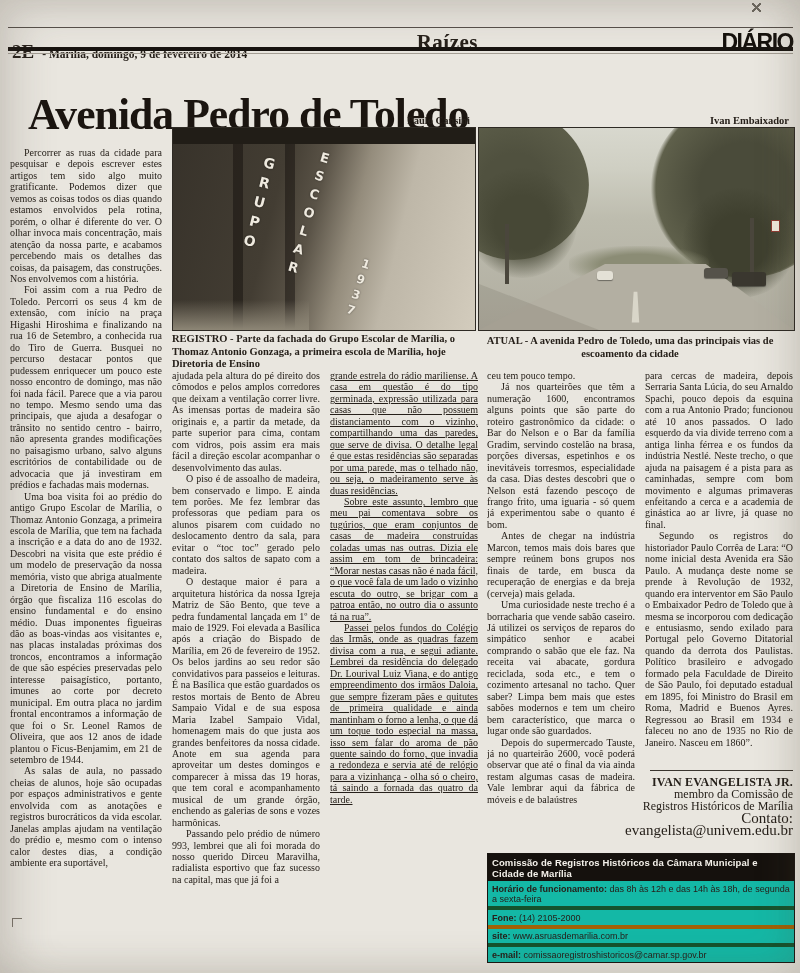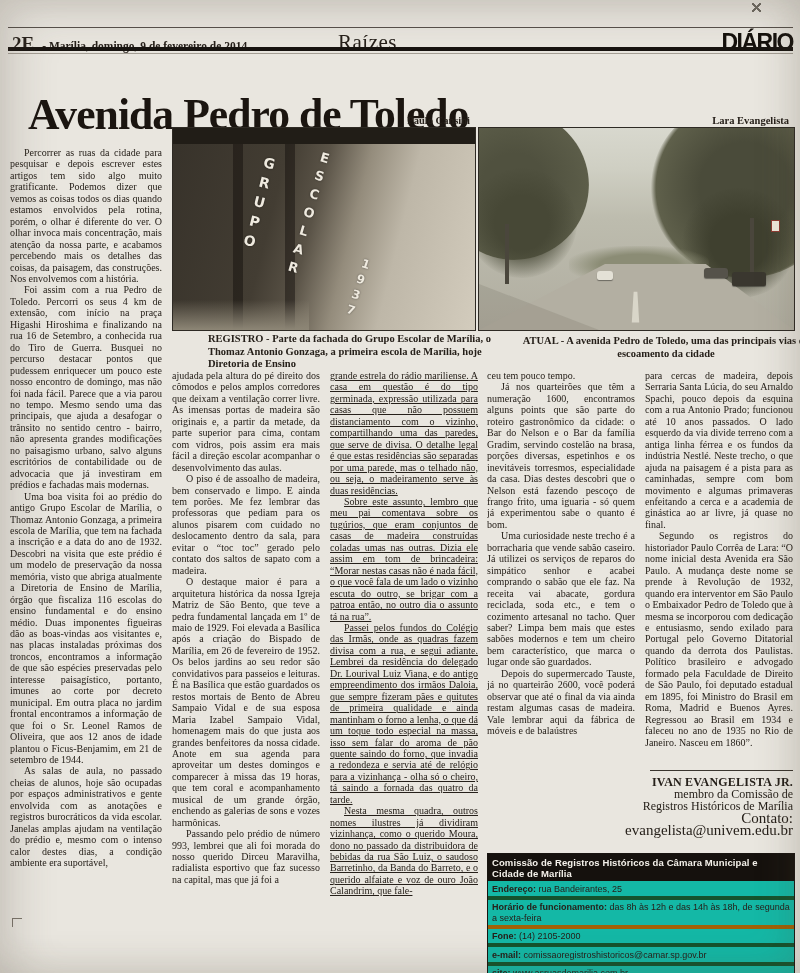--- a/index.html
+++ b/index.html
@@ -13,25 +13,25 @@
     box-shadow:inset 18px 14px 40px rgba(90,80,65,.18), inset -14px -10px 34px rgba(90,80,65,.16);}
   .speck{position:absolute;top:3px;left:752px;width:9px;height:9px;z-index:51;
     background:linear-gradient(45deg,transparent 42%,#6a655c 42%,#6a655c 58%,transparent 58%),
                linear-gradient(-45deg,transparent 42%,#6a655c 42%,#6a655c 58%,transparent 58%);}
   .corner-mark{position:absolute;left:12px;top:918px;width:9px;height:8px;
     border-left:1.5px solid #7a746a;border-top:1.5px solid #7a746a;}
 
   
   .mast-rule-thin{position:absolute;left:8px;top:27px;width:785px;height:1px;background:#56504a;}
   .mast{position:absolute;left:8px;top:29px;width:785px;height:17px;}
-  .mast-left{position:absolute;left:4px;top:4px;white-space:nowrap;}
+  .mast-left{position:absolute;left:4px;top:12px;white-space:nowrap;}
   .page-label{font-size:19px;font-weight:bold;letter-spacing:0;}
   .date-line{font-size:11.5px;font-weight:bold;margin-left:4px;}
-  .section-title{position:absolute;left:330px;top:1px;width:140px;text-align:left;
-    font-size:21px;font-weight:normal;letter-spacing:.5px;}
+  .section-title{position:absolute;left:330px;top:1px;width:140px;text-align:right;
+    font-size:21px;font-weight:bold;letter-spacing:.5px;}
   .logo{position:absolute;right:0;top:0;font-size:23px;font-weight:bold;
     font-family:"Liberation Sans","DejaVu Sans",sans-serif;letter-spacing:-1.5px;
     transform:scaleY(1.05);color:#14100c;}
   .mast-rule-thick{position:absolute;left:8px;top:47px;width:785px;height:4px;background:#181410;}
   .mast-rule-gray{position:absolute;left:8px;top:53px;width:785px;height:1px;background:#a49e94;}
 
   
   .headline{position:absolute;left:28px;top:58px;width:740px;
     font-size:45px;font-weight:bold;letter-spacing:-1px;color:#1b1510;
     transform:scaleX(.97);transform-origin:left;}
@@ -70,21 +70,21 @@
     clip-path:polygon(0 100%,100% 100%,0 0);}
   .car{position:absolute;border-radius:3px 3px 2px 2px;background:#3a372f;box-shadow:0 1px 1px rgba(0,0,0,.4);}
   .car-1{right:28px;bottom:44px;width:34px;height:14px;}
   .car-2{right:66px;bottom:52px;width:24px;height:10px;background:#55524a;}
   .car-3{left:118px;bottom:50px;width:16px;height:9px;background:#e4e1d6;}
   .trunk{position:absolute;width:4px;background:#4a463c;}
   .trunk-1{left:26px;top:96px;height:60px;}
   .trunk-2{right:40px;top:90px;height:58px;}
   .sign{position:absolute;right:14px;top:92px;width:7px;height:10px;background:#efe9dc;border:1px solid #8c3b32;}
 
-  .caption{position:absolute;font-size:10.5px;font-weight:bold;line-height:12.5px;margin-left:36px;}
+  .caption{position:absolute;font-size:10.5px;font-weight:bold;line-height:12.5px;}
   .caption-1{left:172px;top:333px;width:300px;}
   .caption-2{left:478px;top:335px;width:304px;text-align:center;}
 
   
   .col{position:absolute;font-size:10px;line-height:11.45px;text-align:justify;overflow:hidden;}
   .col p{margin:0;text-indent:14px;}
   .col p.cont{text-indent:0;}
   .col-1{left:10px;top:147px;width:152px;height:766px;}
   .col-2{left:172px;top:370px;width:148px;height:520px;}
   .col-3{left:330px;top:370px;width:148px;height:540px;text-decoration:underline;}
@@ -122,21 +122,21 @@
     <span class="date-line">- Marília, domingo, 9 de fevereiro de 2014</span>
   </div>
   <div class="section-title">Raízes</div>
   <div class="logo">DIÁRIO</div>
 </div>
 <div class="mast-rule-thick"></div>
 <div class="mast-rule-gray"></div>
 
 <h1 class="headline">Avenida Pedro de Toledo</h1>
 <div class="credit credit-1">Paulo Cansini</div>
-<div class="credit credit-2">Lara Evangelista</div>
+<div class="credit credit-2">Ivan Embaixador</div>
 
 <div class="photo photo-1">
   <div class="top-band"></div>
   <div class="col-shadow" style="left:60px"></div>
   <div class="col-shadow" style="left:112px"></div>
   <div class="vtext vtext-grupo">GRUPO</div>
   <div class="vtext vtext-escolar">ESCOLAR</div>
   <div class="vtext vtext-year">1937</div>
   <div class="ground"></div>
 </div>
@@ -170,43 +170,42 @@
 <div class="col col-2">
     <p class="cont">ajudada pela altura do pé direito dos cômodos e pelos amplos corredores que deixam a ventilação correr livre. As imensas portas de madeira são originais e, a partir da metade, da parte superior para cima, contam com vidros, pois assim era mais fácil a direção escolar acompanhar o desenvolvimento das aulas.</p>
     <p>O piso é de assoalho de madeira, bem conservado e limpo. E ainda tem porões. Me fez lembrar das professoras que pediam para os alunos pisarem com cuidado no deslocamento dentro da sala, para evitar o “toc toc” gerado pelo contato dos saltos de sapato com a madeira.</p>
     <p>O destaque maior é para a arquitetura histórica da nossa Igreja Matriz de São Bento, que teve a pedra fundamental lançada em 1º de maio de 1929. Foi elevada a Basílica após a criação do Bispado de Marília, em 26 de fevereiro de 1952. Os belos jardins ao seu redor são convidativos para passeios e leituras. É na Basílica que estão guardados os restos mortais de Bento de Abreu Sampaio Vidal e de sua esposa Maria Izabel Sampaio Vidal, homenagem mais do que justa aos grandes benfeitores da nossa cidade. Anote em sua agenda para aproveitar um destes domingos e comparecer à missa das 19 horas, que tem coral e acompanhamento musical de um grande órgão, enchendo as galerias de sons e vozes harmônicas.</p>
     <p>Passando pelo prédio de número 993, lembrei que ali foi morada do nosso querido Dirceu Maravilha, radialista esportivo que faz sucesso na capital, mas que já foi a</p>
   </div>
 <div class="col col-3">
     <p class="cont">grande estrela do rádio mariliense. A casa em questão é do tipo germinada, expressão utilizada para casas que não possuem distanciamento com o vizinho, compartilhando uma das paredes, que serve de divisa. O detalhe legal é que estas residências são separadas por uma parede, mas o telhado não, ou seja, o madeiramento serve às duas residências.</p>
     <p>Sobre este assunto, lembro que meu pai comentava sobre os tugúrios, que eram conjuntos de casas de madeira construídas coladas umas nas outras. Dizia ele assim em tom de brincadeira: “Morar nestas casas não é nada fácil, o que você fala de um lado o vizinho escuta do outro, se brigar com a patroa então, no outro dia o assunto tá na rua”.</p>
     <p>Passei pelos fundos do Colégio das Irmãs, onde as quadras fazem divisa com a rua, e segui adiante. Lembrei da residência do delegado Dr. Lourival Luiz Viana, e do antigo empreendimento dos irmãos Daloia, que sempre fizeram pães e quitutes de primeira qualidade e ainda mantinham o forno a lenha, o que dá um toque todo especial na massa, isso sem falar do aroma de pão quente saindo do forno, que invadia a redondeza e servia até de relógio para a vizinhança - olha só o cheiro, tá saindo a fornada das quatro da tarde.</p>
-    <p>Nesta mesma quadra, outros nomes ilustres já dividiram vizinhança, como o querido Moura, dono no passado da distribuidora de bebidas da rua São Luiz, o saudoso Barretinho, da Banda do Barreto, e o querido alfaiate e voz de ouro João Calandrim, que fale-</p>
   </div>
 <div class="col col-4">
     <p class="cont">ceu tem pouco tempo.</p>
     <p>Já nos quarteirões que têm a numeração 1600, encontramos alguns points que são parte do roteiro gastronômico da cidade: o Bar do Nelson e o Bar da família Gradim, servindo costelão na brasa, porções diversas, espetinhos e os inevitáveis torresmos, especialidade da casa. Dias destes descobri que o Nelson está fazendo pescoço de frango frito, uma iguaria - só quem já experimentou sabe o quanto é bom.</p>
+    <p>Antes de chegar na indústria Marcon, temos mais dois bares que sempre reúnem bons grupos nos finais de tarde, em busca da recuperação de energias e da breja (cerveja) mais gelada.</p>
     <p>Uma curiosidade neste trecho é a borracharia que vende sabão caseiro. Já utilizei os serviços de reparos do simpático senhor e acabei comprando o sabão que ele faz. Na receita vai abacate, gordura reciclada, soda etc., e tem o cozimento artesanal no tacho. Quer saber? Limpa bem mais que estes sabões modernos e tem um cheiro bem característico, que marca o lugar onde são guardados.</p>
     <p>Depois do supermercado Tauste, já no quarteirão 2600, você poderá observar que até o final da via ainda restam algumas casas de madeira. Vale lembrar aqui da fábrica de móveis e de balaústres</p>
   </div>
 <div class="col col-5">
     <p class="cont">para cercas de madeira, depois Serraria Santa Lúcia, do seu Arnaldo Spachi, pouco depois da esquina com a rua Antonio Prado; funcionou até 10 anos passados. O lado esquerdo da via divide terreno com a antiga linha férrea e os fundos da indústria Nestlé. Neste trecho, o que ajuda na paisagem é a pista para as caminhadas, sempre com bom movimento e algumas primaveras enfeitando a cerca e a academia de ginástica ao ar livre, já quase no final.</p>
     <p>Segundo os registros do historiador Paulo Corrêa de Lara: “O nome inicial desta Avenida era São Paulo. A mudança deste nome se prende à Revolução de 1932, quando era interventor em São Paulo o Embaixador Pedro de Toledo que à mesma se incorporou com dedicação e entusiasmo, sendo exilado para Portugal pelo Governo Ditatorial quando da derrota dos Paulistas. Político brasileiro e advogado formado pela Faculdade de Direito de São Paulo, foi deputado estadual em 1895, foi Ministro do Brasil em Roma, Madrid e Buenos Ayres. Regressou ao Brasil em 1934 e faleceu no ano de 1935 no Rio de Janeiro. Nasceu em 1860”.</p>
   </div>
 
 <div class="byline-rule"></div>
 <div class="byline">
   <div class="name">IVAN EVANGELISTA JR.</div>
   <div class="role">membro da Comissão de</div>
   <div class="role">Registros Históricos de Marília</div>
   <div class="contact">Contato: evangelista@univem.edu.br</div>
 </div>
 
 <div class="info-box">
   <div class="ib-title">Comissão de Registros Históricos da Câmara Municipal e Cidade de Marília</div>
   <div>
-      <div class="ib-row"><b>Endereço: </b>rua Bandeirantes, 25</div>
       <div class="ib-row"><b>Horário de funcionamento: </b>das 8h às 12h e das 14h às 18h, de segunda a sexta-feira</div>
       <div class="ib-row"><b>Fone: </b>(14) 2105-2000</div>
+      <div class="ib-row"><b>site: </b>www.asruasdemarilia.com.br</div>
       <div class="ib-row"><b>e-mail: </b>comissaoregistroshistoricos@camar.sp.gov.br</div>
-      <div class="ib-row"><b>site: </b>www.asruasdemarilia.com.br</div>
     </div>
 </div>
 
 </body></html>

